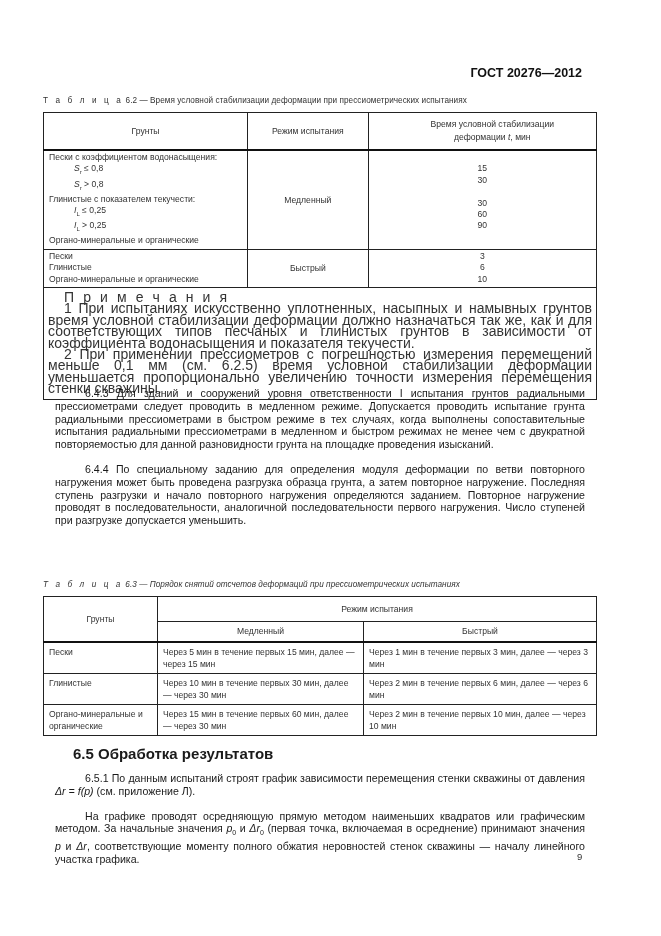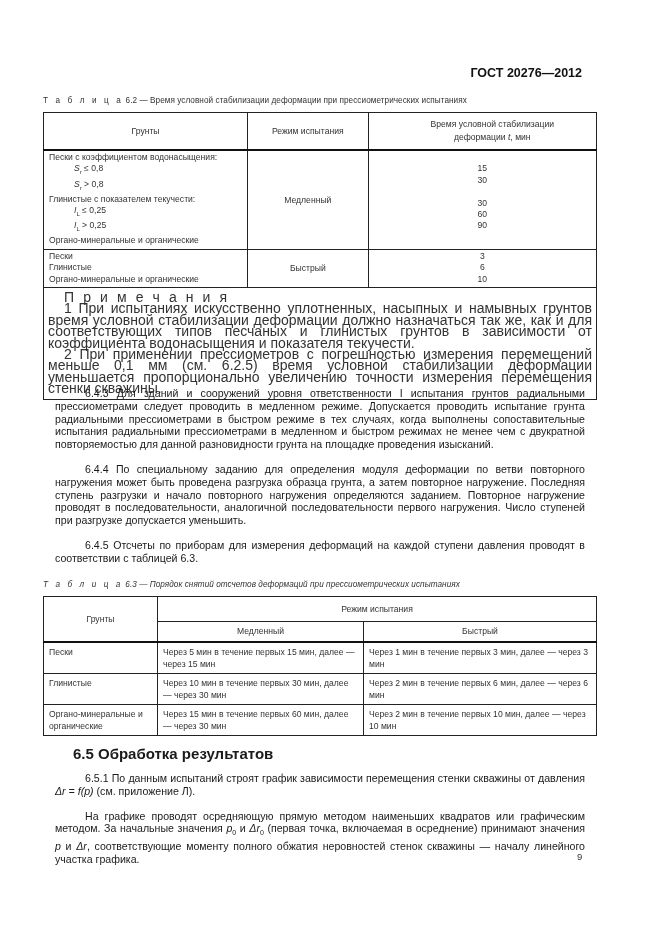--- a/index.html
+++ b/index.html
@@ -108,21 +108,20 @@
           <div class="p">2 При применении прессиометров с погрешностью измерения перемещений меньше 0,1 мм (см. 6.2.5) время условной стабилизации деформации уменьшается пропорционально увеличению точности измерения перемещения стенки скважины.</div>
         </div>
       </td>
     </tr>
   </tbody>
 </table>
 
 <div class="body-text" style="top:375px;">
   <p>6.4.3 Для зданий и сооружений уровня ответственности I испытания грунтов радиальными прессиометрами следует проводить в медленном режиме. Допускается проводить испытание грунта радиальными прессиометрами в быстром режиме в тех случаях, когда выполнены сопоставительные испытания радиальными прессиометрами в медленном и быстром режимах не менее чем с двукратной повторяемостью для данной разновидности грунта на площадке проведения изысканий.</p>
   <p>6.4.4 По специальному заданию для определения модуля деформации по ветви повторного нагружения может быть проведена разгрузка образца грунта, а затем повторное нагружение. Последняя ступень разгрузки и начало повторного нагружения определяются заданием. Повторное нагружение проводят в последовательности, аналогичной последовательности первого нагружения. Число ступеней при разгрузке допускается уменьшить.</p>
-  <p>6.4.5 Отсчеты по приборам для измерения деформаций на каждой ступени давления проводят в соответствии с таблицей 6.3.</p>
 </div>
 
 <div class="caption" style="top:580px;font-style:italic;">
   <span class="sp">Т а б л и ц а</span><span> 6.3 — Порядок снятий отсчетов деформаций при прессиометрических испытаниях</span>
 </div>
 
 <table id="t63">
   <thead>
     <tr class="h1">
       <th rowspan="2" style="width:113px">Грунты</th>

